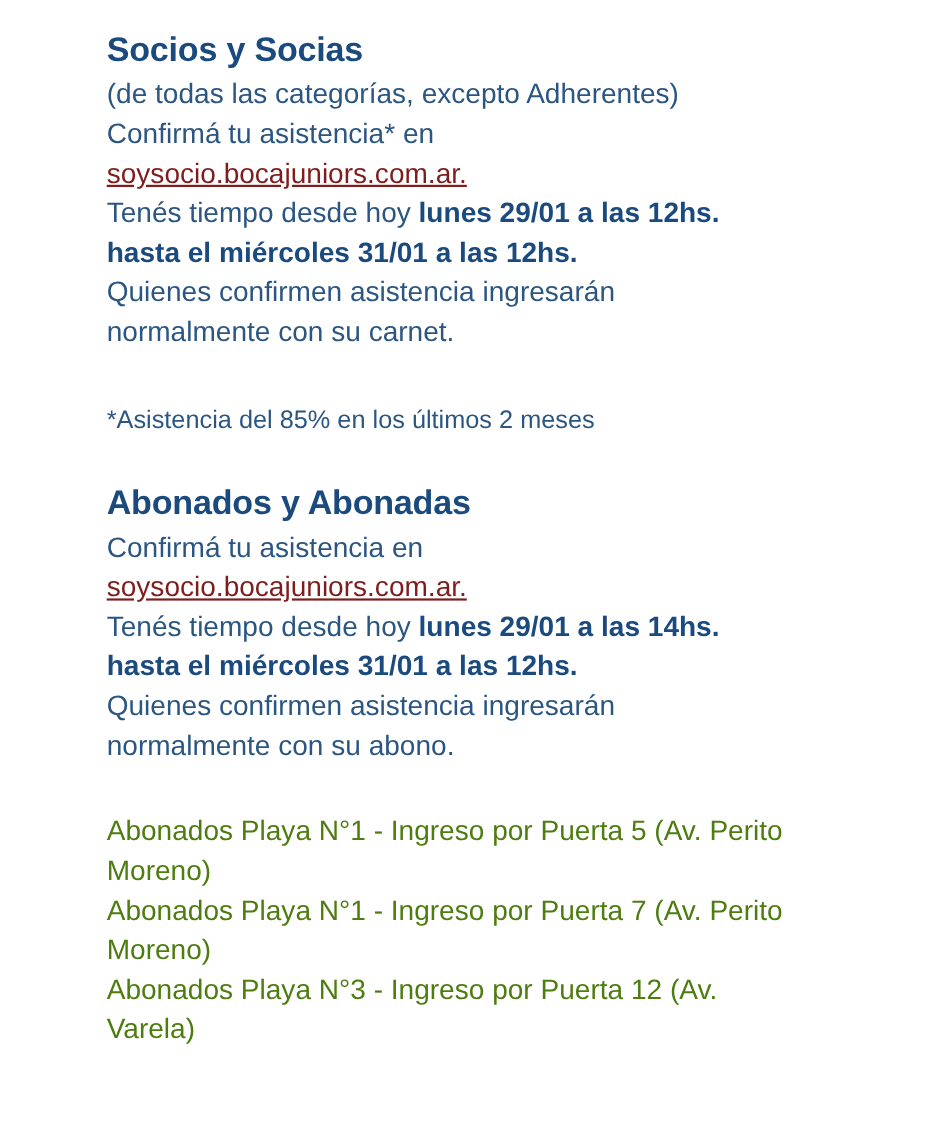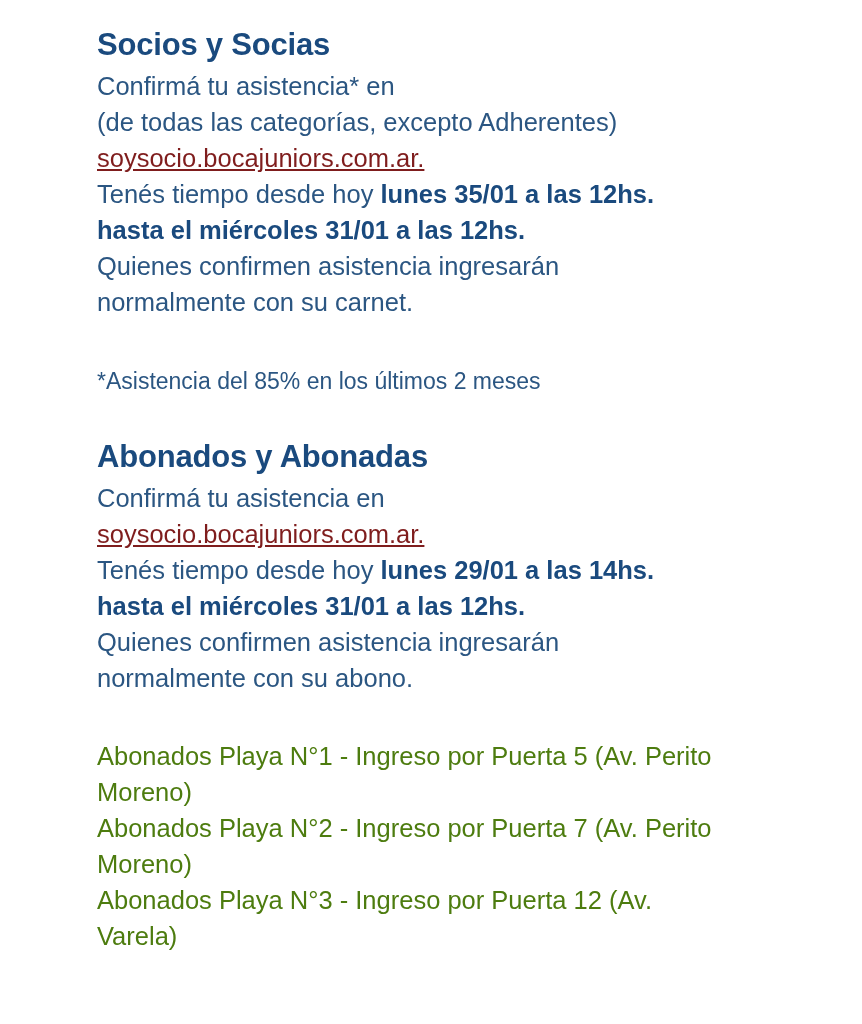--- a/index.html
+++ b/index.html
@@ -86,30 +86,30 @@
 </style>
 </head>
 <body>
 
 <div class="page">
   <div class="content">
 
     <div class="section sec-socios">
       <h1 class="heading">Socios y Socias</h1>
 
+      <p class="line">(de todas las categorías, excepto Adherentes)</p>
+
       <p class="line">Confirmá tu asistencia* en</p>
-
-      <p class="line">(de todas las categorías, excepto Adherentes)</p>
 
       <p class="line">
         <a class="link" href="#">soysocio.bocajuniors.com.ar.</a>
       </p>
 
       <p class="line">
-        <span>Tenés tiempo desde hoy </span><span class="bold">lunes 35/01 a las 12hs.</span>
+        <span>Tenés tiempo desde hoy </span><span class="bold">lunes 29/01 a las 12hs.</span>
       </p>
 
       <p class="line">
         <span class="bold">hasta el miércoles 31/01 a las 12hs.</span>
       </p>
 
       <p class="line">Quienes confirmen asistencia ingresarán</p>
 
       <p class="line">normalmente con su carnet.</p>
     </div>
@@ -141,19 +141,19 @@
 
       <p class="line">normalmente con su abono.</p>
     </div>
 
     <div class="gap-before-parking"></div>
 
     <div class="section sec-parking">
 
       <div id="parking-list">
           <p class="parking-item">Abonados Playa N°1 - Ingreso por Puerta 5 (Av. Perito Moreno)</p>
-          <p class="parking-item">Abonados Playa N°2 - Ingreso por Puerta 7 (Av. Perito Moreno)</p>
+          <p class="parking-item">Abonados Playa N°1 - Ingreso por Puerta 7 (Av. Perito Moreno)</p>
           <p class="parking-item">Abonados Playa N°3 - Ingreso por Puerta 12 (Av. Varela)</p>
         </div>
     </div>
 
   </div>
 </div>
 
 </body></html>

